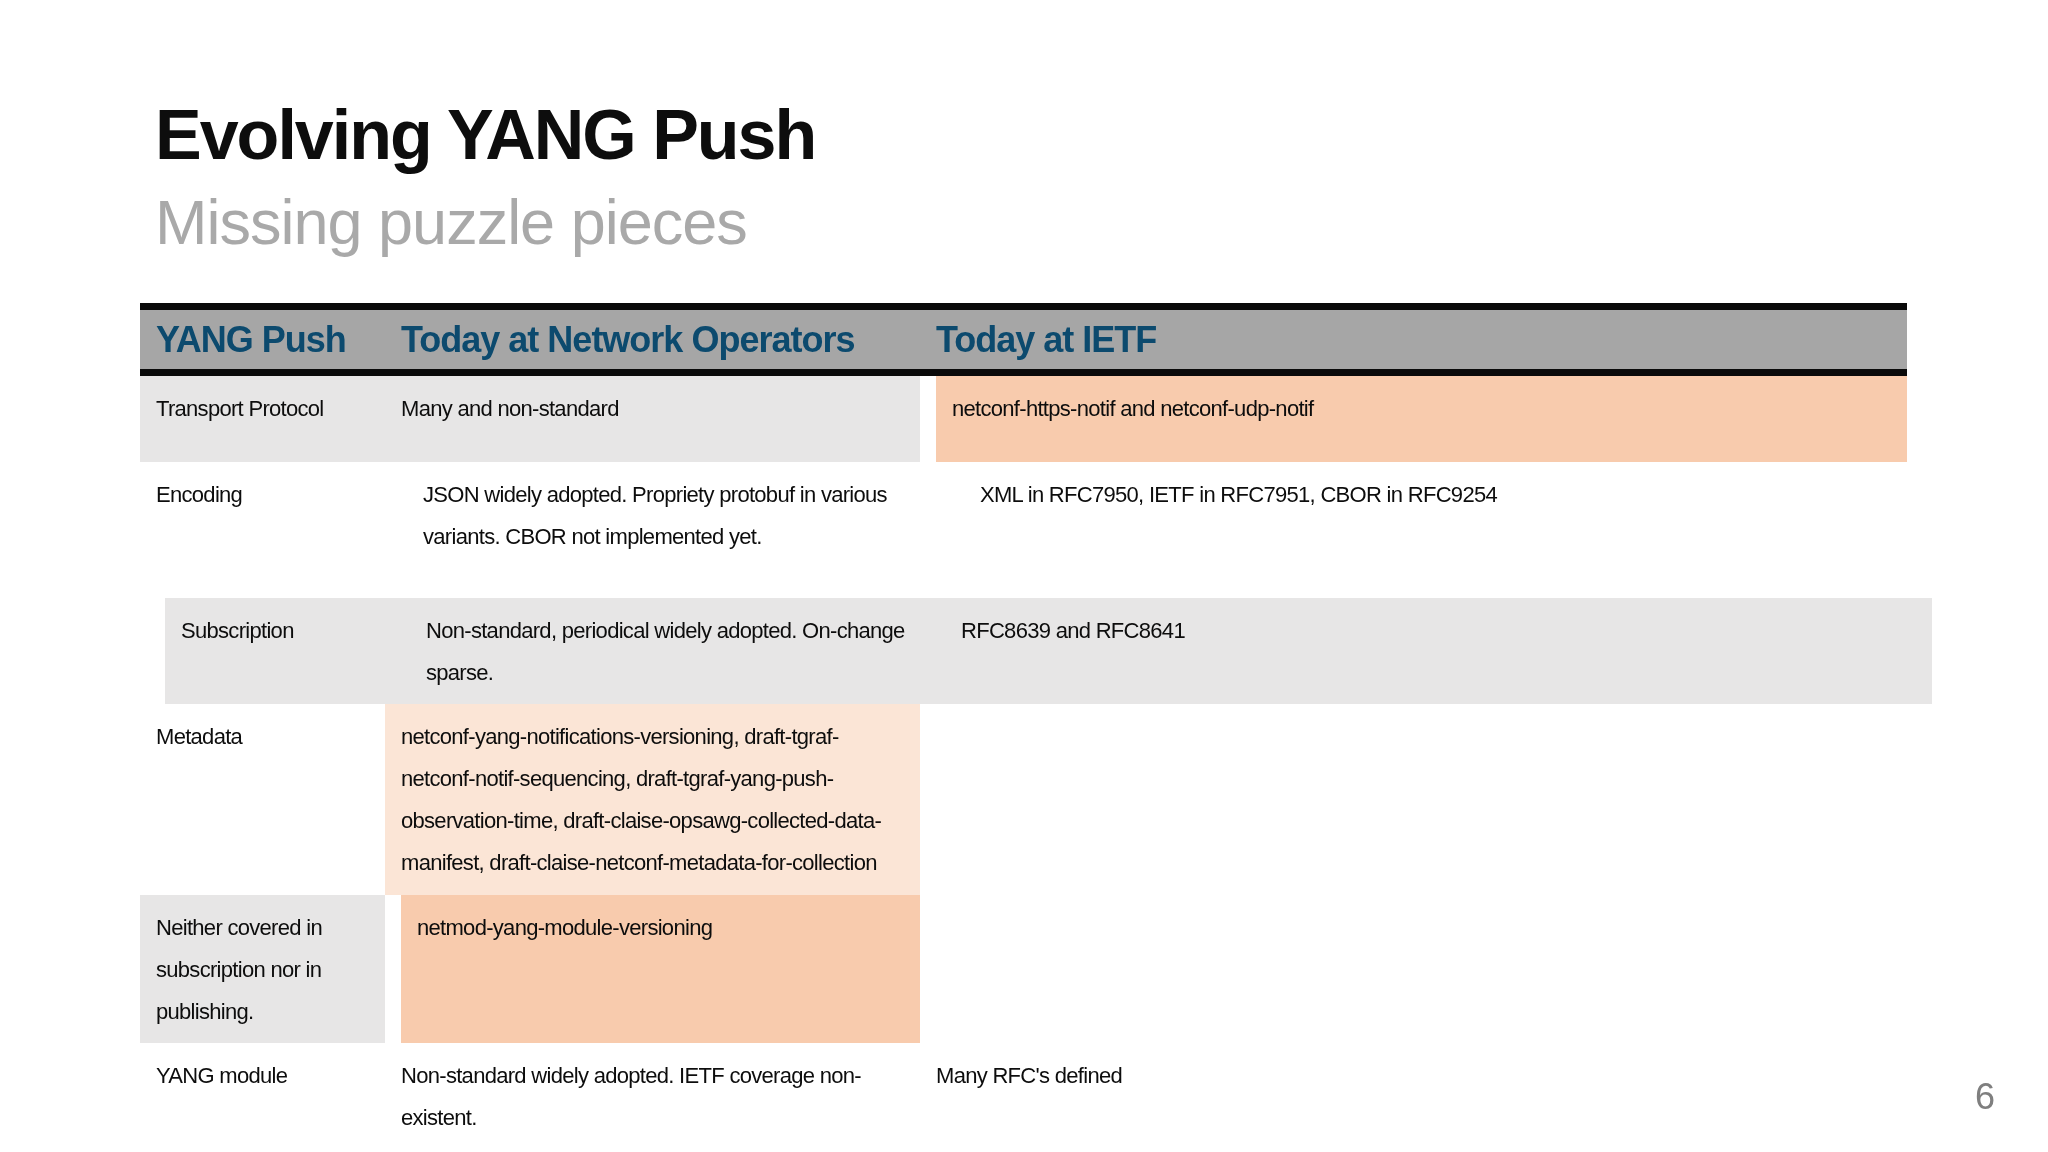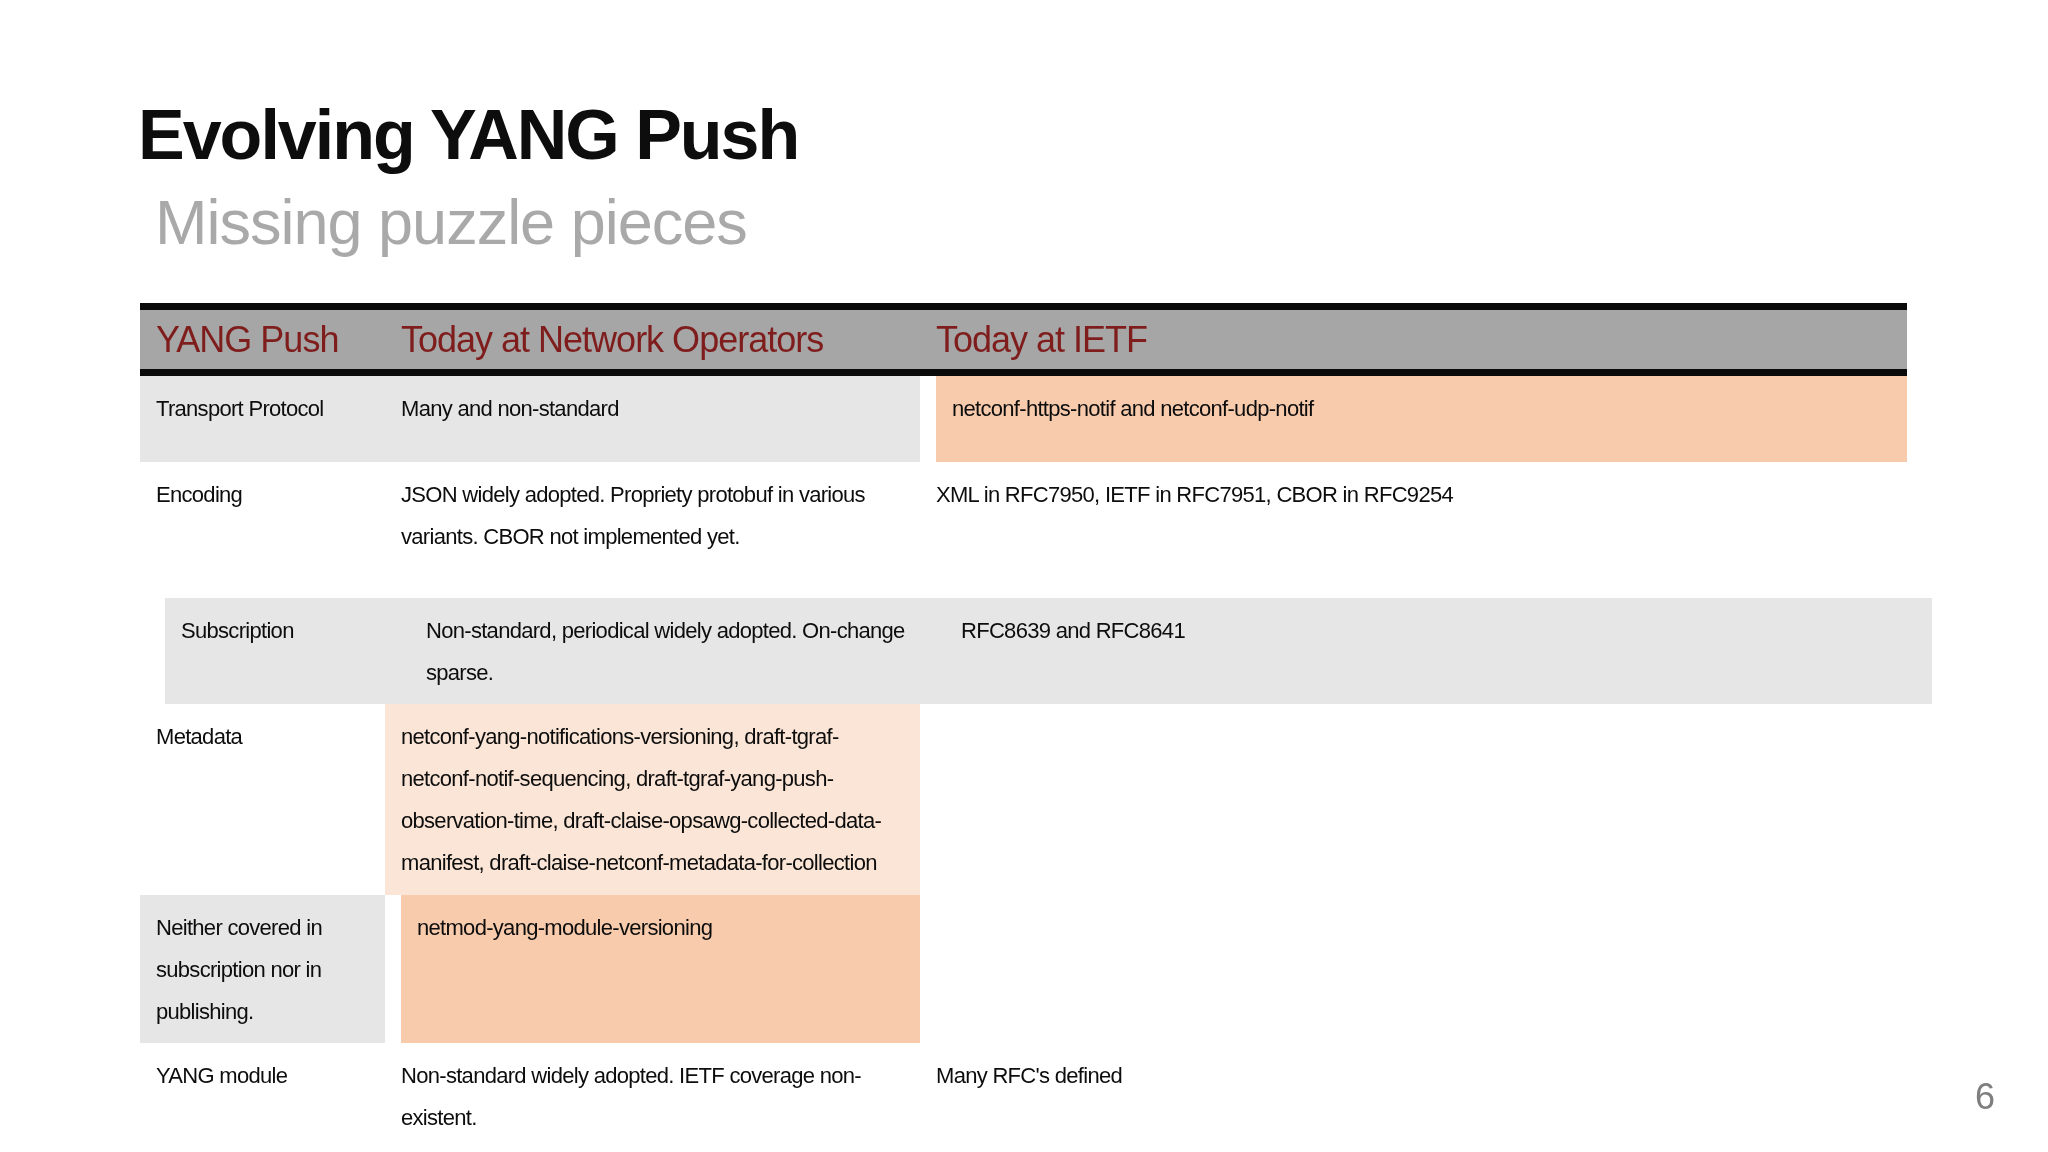--- a/index.html
+++ b/index.html
@@ -12,21 +12,21 @@
     font-family: "Liberation Sans", "DejaVu Sans", sans-serif;
   }
   .slide {
     position: relative;
     width: 2048px;
     height: 1152px;
     background: #ffffff;
   }
   .title {
     position: absolute;
-    left: 138px;
+    left: 155px;
     top: 96px;
     margin: 0;
     font-size: 70px;
     font-weight: bold;
     letter-spacing: -2px;
     color: #0d0d0d;
     line-height: 1.12;
     text-align: center;
   }
   .subtitle {
@@ -64,32 +64,32 @@
     letter-spacing: -0.7px;
     line-height: 42px;
     color: #0d0d0d;
   }
   .header-row {
     background: #a6a6a6;
     height: 59px;
   }
   .header-row .tcell {
     font-size: 36px;
-    font-weight: normal;
+    font-weight: bold;
     letter-spacing: -1px;
-    color: #7f1d1d;
+    color: #0c4a6e;
     padding-top: 6px;
     line-height: 48px;
   }
   .bg-gray   { background: #e7e6e6; }
   .bg-white  { background: #ffffff; }
   .bg-orange { background: #f8cbad; margin-left: 16px; }
   .bg-peach  { background: #fbe5d6; }
   .r1 { min-height: 86px; }
-  .r2 { min-height: 136px; }
+  .r2 { min-height: 136px; gap: 22px; }
   .r3 { min-height: 88px; padding-left: 25px; }
   .r4 { min-height: 191px; }
   .r5 { min-height: 101px; }
   .r6 { min-height: 139px; }
   .page-number {
     position: absolute;
     left: 1975px;
     top: 1076px;
     font-size: 36px;
     color: #7f7f7f;

